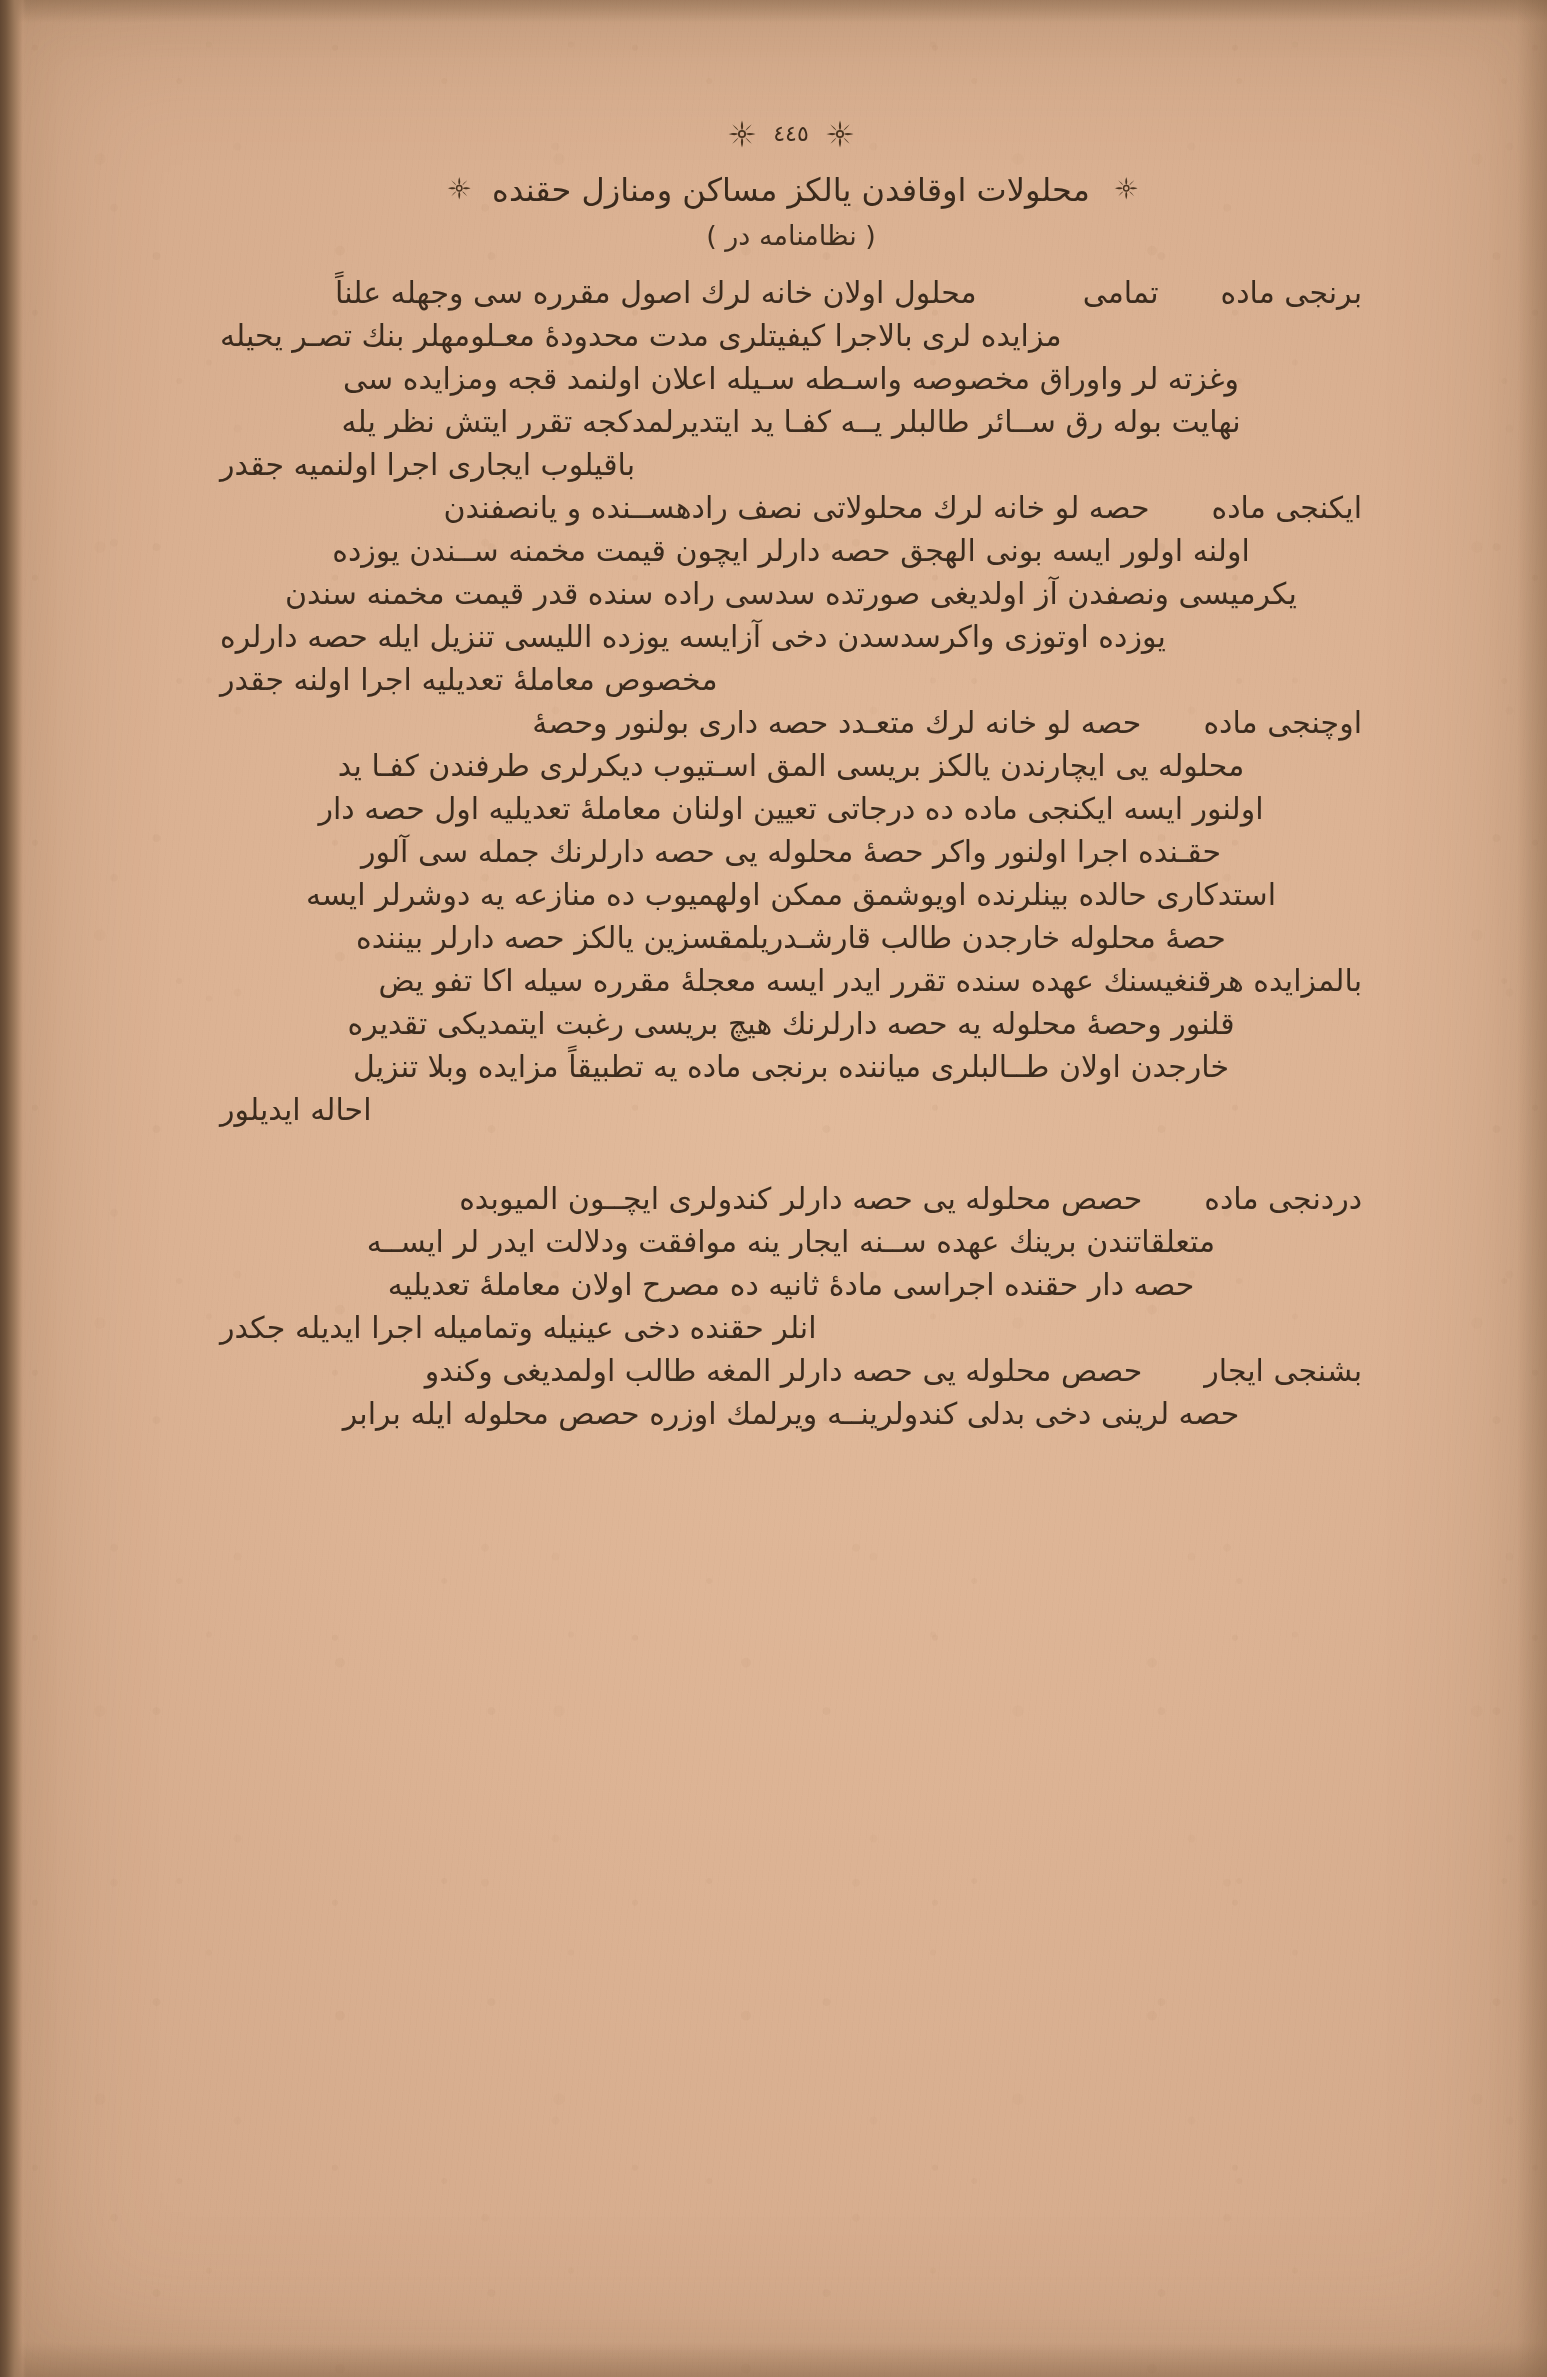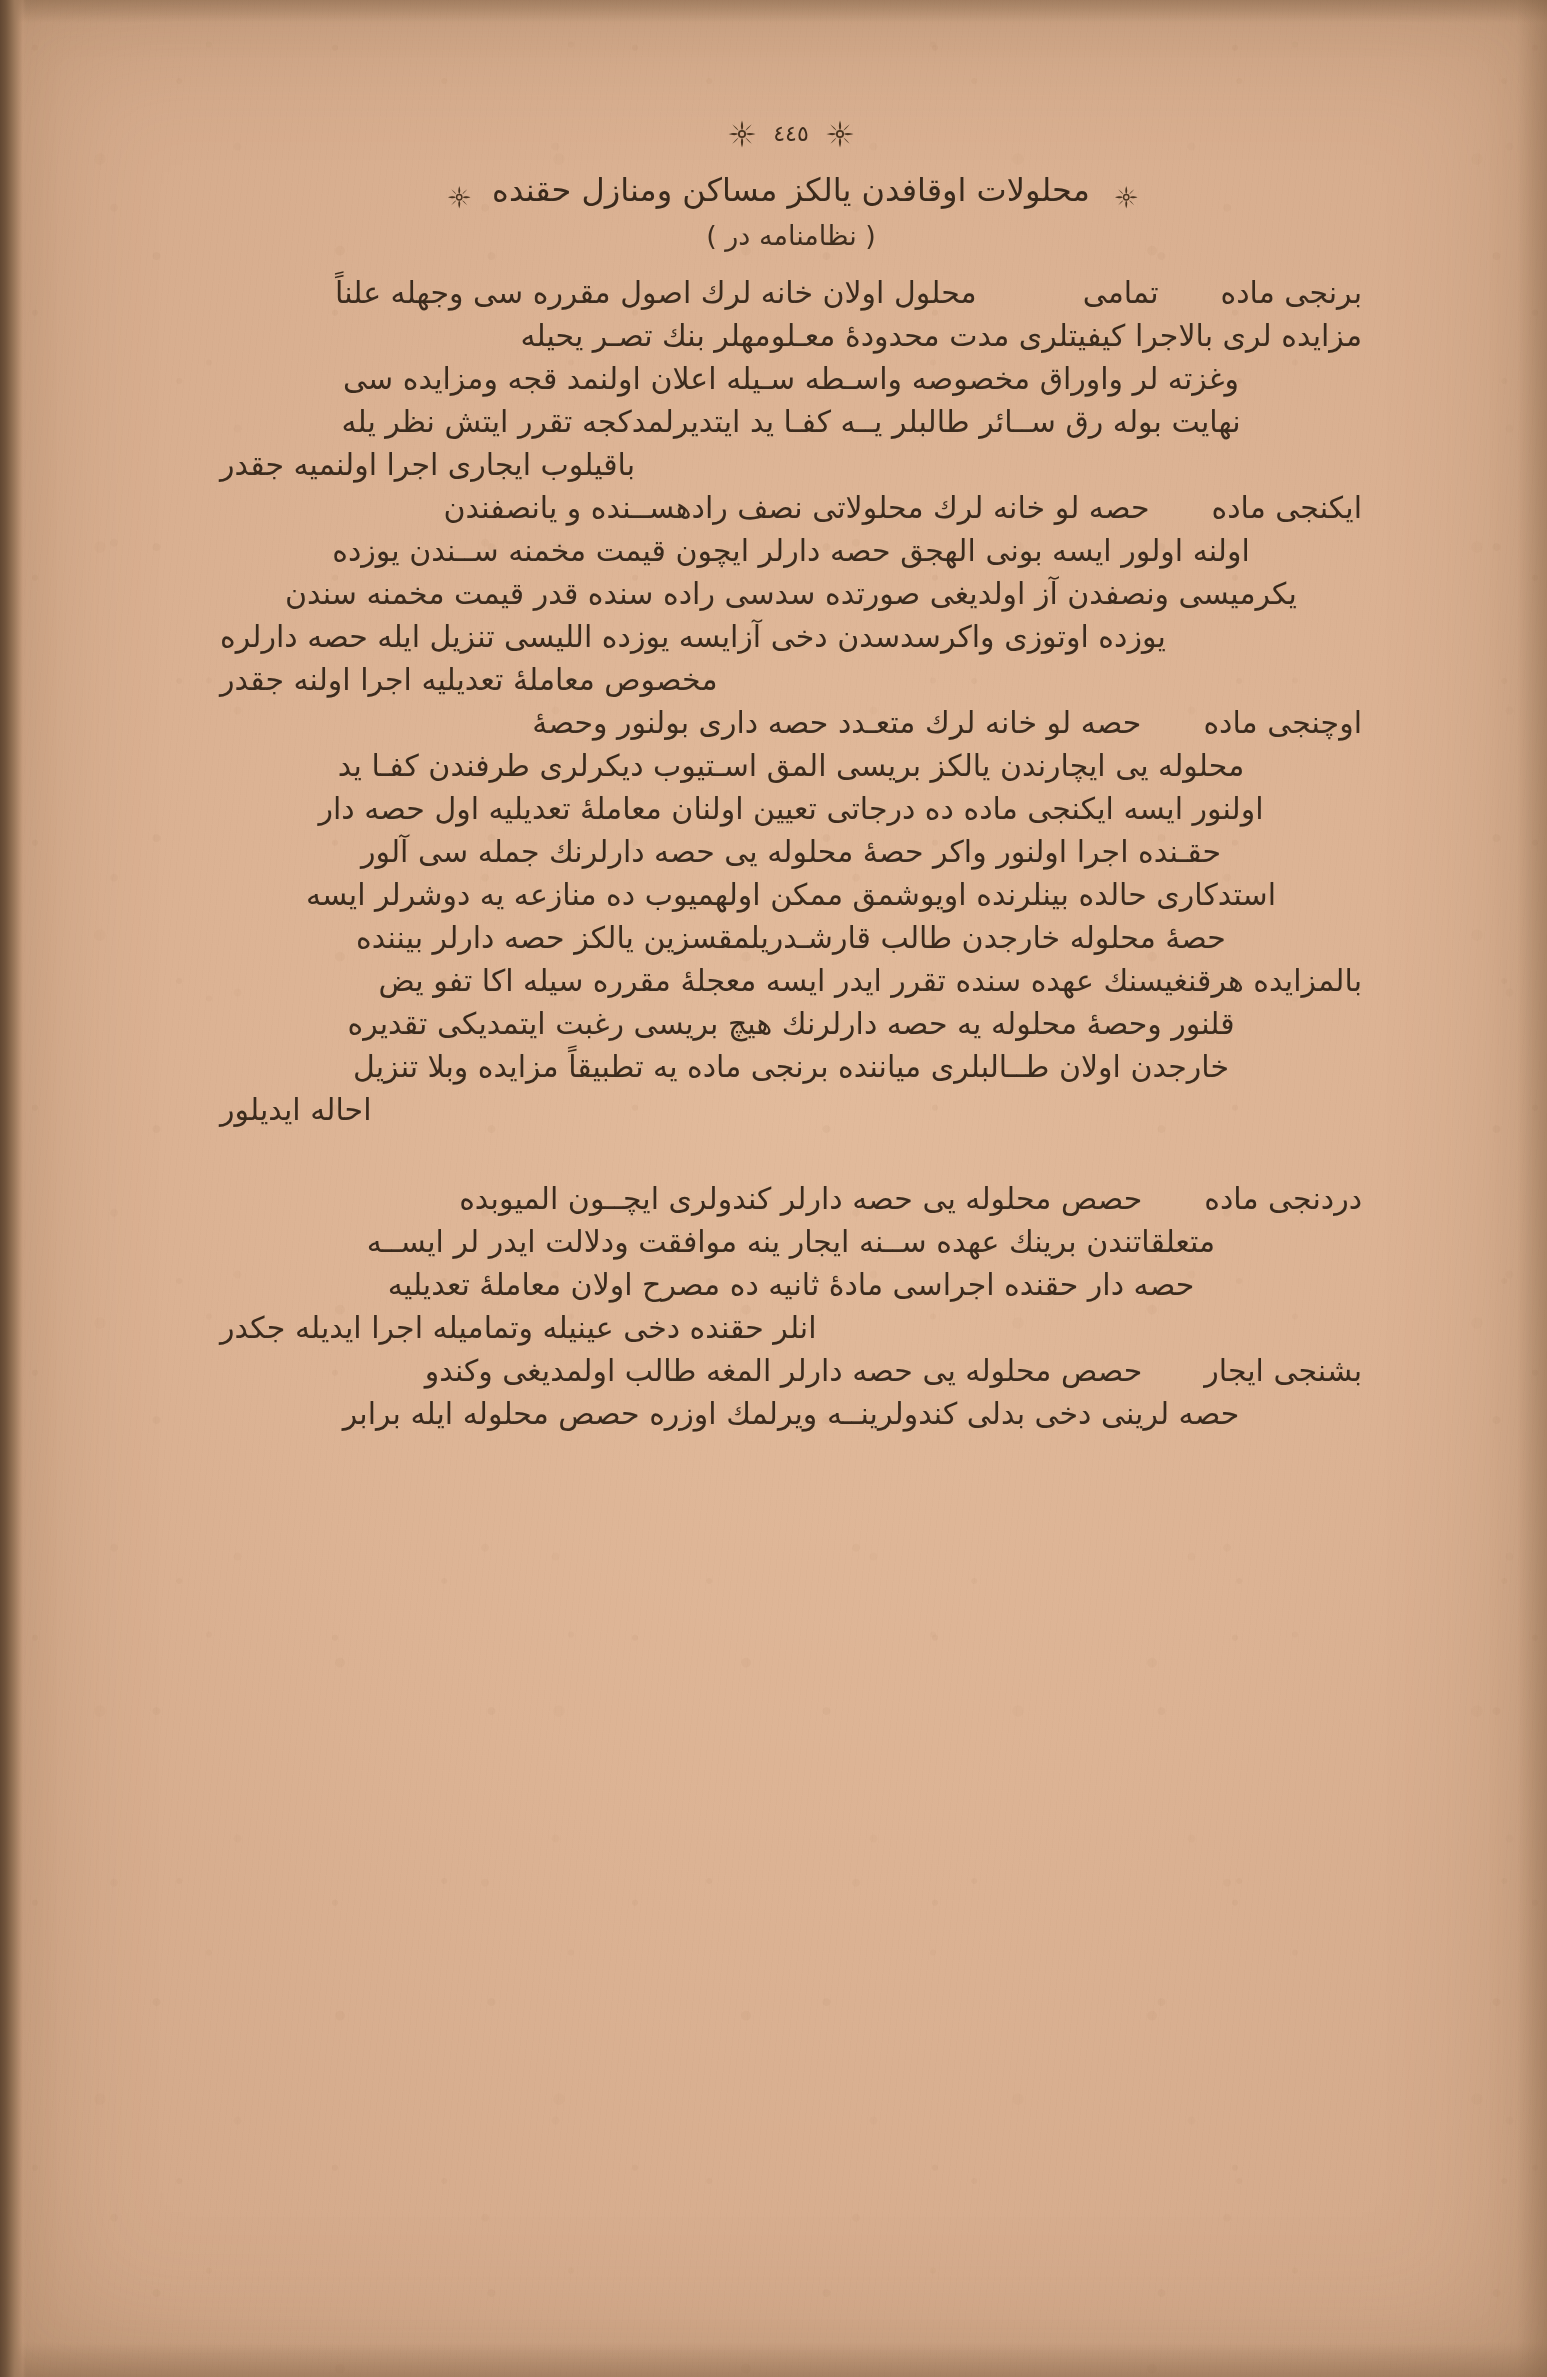--- a/index.html
+++ b/index.html
@@ -119,21 +119,21 @@
     width: 30px; height: 30px;
     position: relative;
     color: #4a3420;
   }
   .ornament svg { display: block; }
 
   
   .title-line {
     display: flex;
     justify-content: center;
-    align-items: flex-end;
+    align-items: center;
     gap: 19.4px;
     margin-top: 1.8px;
     margin-bottom: 3.5px;
   }
   .title-text {
     font-size: 32px;
     color: #3a2a1c;
     white-space: nowrap;
     line-height: 1.5;
   }
@@ -253,21 +253,21 @@
     <div class="subtitle">( نظامنامه در )</div>
 
     <div class="body-block" id="body-block">
         <div class="line" style="justify-content: flex-start;">
           <span>برنجی ماده</span>
           <span class="gap-md"></span>
           <span>تمامی</span>
           <span class="gap-lg"></span>
           <span>محلول اولان خانه لرك اصول مقرره سی وجهله علناً</span>
         </div>
-        <div class="line" style="justify-content: flex-start;">
+        <div class="line" style="justify-content: flex-end;">
           <span>مزايده لری  بالاجرا  كيفيتلری مدت محدودهٔ  معـلومهلر بنك تصـر يحيله</span>
         </div>
         <div class="line" style="justify-content: center;">
           <span>وغزته لر واوراق مخصوصه واسـطه سـيله اعلان اولنمد قجه ومزايده سی</span>
         </div>
         <div class="line" style="justify-content: center;">
           <span>نهايت بوله رق ســائر طالبلر يــه كفـا يد ايتديرلمدكجه تقرر ايتش نظر يله</span>
         </div>
         <div class="line center-last">
           <span>باقيلوب ايجاری اجرا اولنميه جقدر</span>

